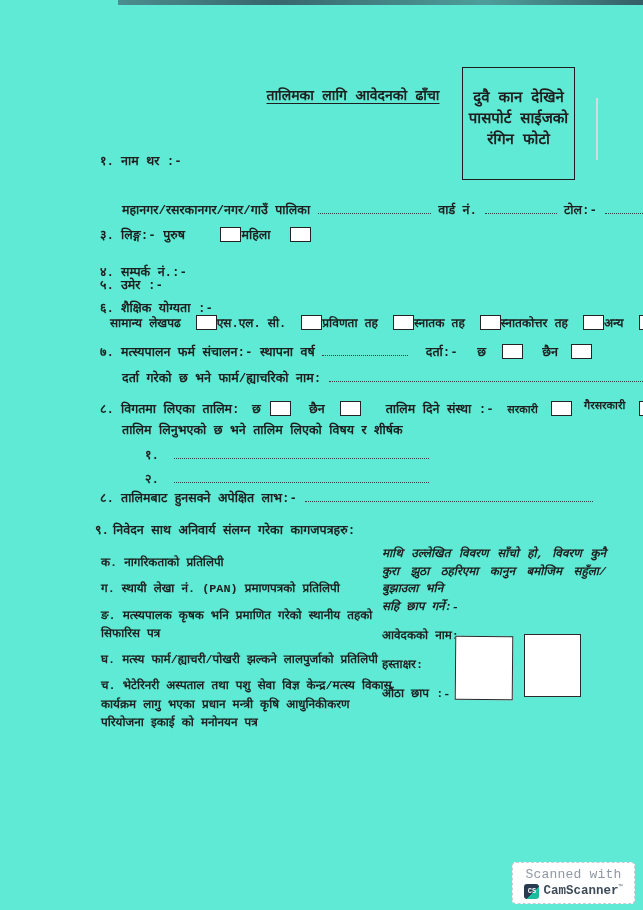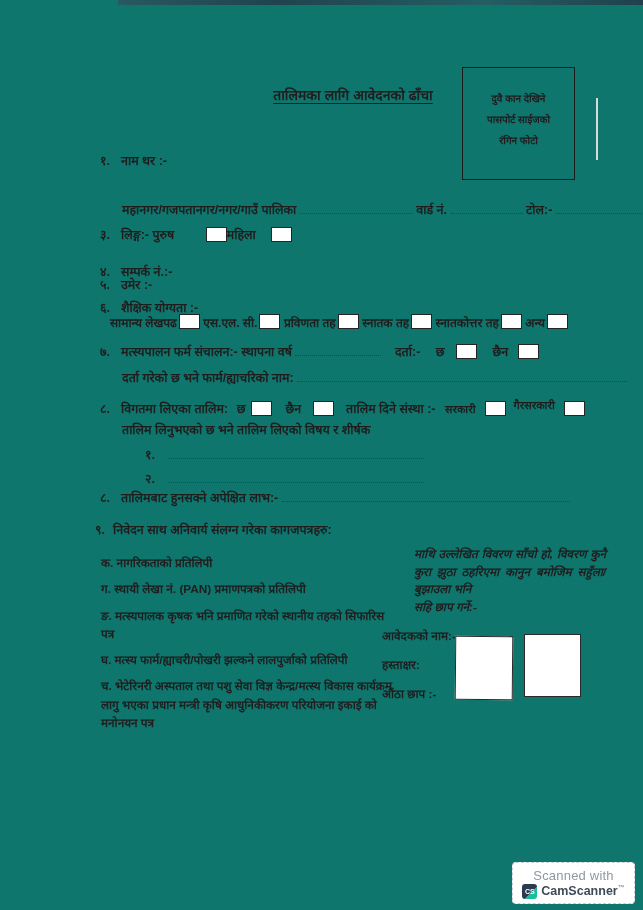--- a/index.html
+++ b/index.html
@@ -2,63 +2,63 @@
 <html><head>
 <meta charset="utf-8">
 <style>
   html,body{margin:0;padding:0;}
   body{
     width:643px;height:910px;overflow:hidden;position:relative;
     background:#fdfdfd;
     font-family:"Liberation Sans","DejaVu Sans",sans-serif;
     color:#1e1e1e;
   }
-  .page{position:absolute;inset:0;background:#0f766e;}
+  .page{position:absolute;inset:0;background:#5eead4;font-family:Liberation Mono, monospace;}
   
   .scan-edge-top{position:absolute;top:0;left:118;left:118px;right:0;height:5px;
     background:linear-gradient(90deg,rgba(60,66,86,.55),rgba(40,46,66,.7) 30%,rgba(60,66,86,.45) 70%,rgba(40,46,66,.75));
     filter:blur(.6px);}
   .scan-edge-right{position:absolute;top:98px;left:596px;width:2px;height:62px;background:#d9dadf;}
 
   .title{
     position:absolute;top:85px;left:243px;width:220px;text-align:center;
     font-weight:bold;font-size:14px;
     text-decoration:underline;text-underline-offset:3px;
   }
 
   .photo-box{
     position:absolute;top:67px;left:462px;width:113px;height:113px;
     border:1.6px solid #1c1c1c;box-sizing:border-box;
     display:flex;flex-direction:column;align-items:center;
     padding-top:20px;
   }
-  .photo-box .pb-line{font-weight:bold;font-size:10px;line-height:21px;}
+  .photo-box .pb-line{font-weight:bold;font-size:15px;line-height:21px;}
 
   .row{position:absolute;left:100px;white-space:nowrap;font-size:12.5px;font-weight:600;}
   .row .num{display:inline-block;width:21px;font-weight:600;}
   .indent{left:122px;}
   .sub-indent{left:145px;}
 
   .dots{display:inline-block;border-bottom:1.6px dotted #3c3c3c;height:9px;vertical-align:baseline;}
   .d-95{width:95px;} .d-115{width:113px;} .d-75{width:72px;} .d-92{width:90px;}
   .d-88{width:86px;} .d-330{width:330px;} .d-255{width:255px;} .d-283{width:288px;}
 
   .cb{display:inline-block;width:21px;height:15px;border:1.7px solid #242424;
       vertical-align:-3px;background:#fff;box-sizing:border-box;}
 
   .edu-row{position:absolute;left:110px;top:314px;width:458px;display:flex;
     justify-content:space-between;align-items:center;font-size:12px;font-weight:600;}
-  .edu-item{display:flex;align-items:flex-start;gap:2px;white-space:nowrap;}
+  .edu-item{display:flex;align-items:center;gap:15px;white-space:nowrap;}
 
   .docs-col{position:absolute;left:93px;top:546px;width:308px;
     font-size:11.8px;font-weight:600;line-height:18.3px;white-space:normal;}
   .doc-line{margin:8px;}
 
   .decl-col{position:absolute;left:382px;top:546px;width:224px;font-size:11.8px;font-weight:600;}
-  .decl-statement{font-style:italic;text-align:justify;line-height:17.5px;margin-left:32px;}
+  .decl-statement{font-style:italic;text-align:justify;line-height:17.5px;}
   .decl-label{line-height:18px;margin-top:11px;}
 
   .thumb-box{position:absolute;border:1.7px solid #2a2a2a;background:#fff;box-sizing:border-box;}
   .thumb-box.b1{left:455px;top:636px;width:58px;height:64px;transform:rotate(.5deg);}
   .thumb-box.b2{left:524px;top:634px;width:57px;height:63px;}
 
   .cam-badge{
     position:absolute;left:512px;top:862px;width:121px;height:40px;
     border:1px dashed #c7cdd6;border-radius:4px;background:#ffffff;
     display:flex;flex-direction:column;align-items:center;justify-content:center;gap:1px;
@@ -88,21 +88,21 @@
     <div class="pb-line">दुवै कान देखिने</div>
     <div class="pb-line">पासपोर्ट साईजको</div>
     <div class="pb-line">रंगिन फोटो</div>
   </div>
 
   <div class="row" style="top:152px">
     <span class="num">१.</span><span>नाम थर :-</span>
   </div>
 
   <div class="row indent" style="top:201px">
-    <span>महानगर/गजपतानगर/नगर/गाउँ पालिका</span>
+    <span>महानगर/रसरकानगर/नगर/गाउँ पालिका</span>
     <span class="dots d-115"></span>
     <span>वार्ड नं.</span>
     <span class="dots d-75"></span>
     <span>टोल:-</span>
     <span class="dots d-92"></span>
   </div>
 
   <div class="row" style="top:226px">
     <span class="num">३.</span><span>लिङ्ग:- पुरुष</span>
     <span class="cb" style="margin-left:28px"></span><span>महिला</span>
@@ -160,21 +160,21 @@
     <span>दर्ता गरेको छ भने फार्म/ह्याचरिको नाम:</span>
     <span class="dots d-330"></span>
   </div>
 
   <div class="row" style="top:397px">
     <span class="num">८.</span><span>विगतमा लिएका तालिम:</span>
     <span style="margin-left:5px">छ</span>
     <span class="cb" style="margin-left:2px"></span>
     <span style="margin-left:10px">छैन</span>
     <span class="cb" style="margin-left:8px"></span>
-    <span style="margin-left:9px">तालिम दिने संस्था :-</span>
+    <span style="margin-left:17px">तालिम दिने संस्था :-</span>
     <span style="margin-left:6px;font-size:11px">सरकारी</span>
     <span class="cb" style="margin-left:6px"></span>
     <span style="margin-left:4px;font-size:11px;vertical-align:4px">गैरसरकारी</span>
     <span class="cb" style="margin-left:6px"></span>
   </div>
   <div class="row indent" style="top:421px">
     <span>तालिम लिनुभएको छ भने तालिम लिएको विषय र शीर्षक</span>
   </div>
   <div class="row sub-indent" style="top:446px">
     <span class="num">१.</span>

